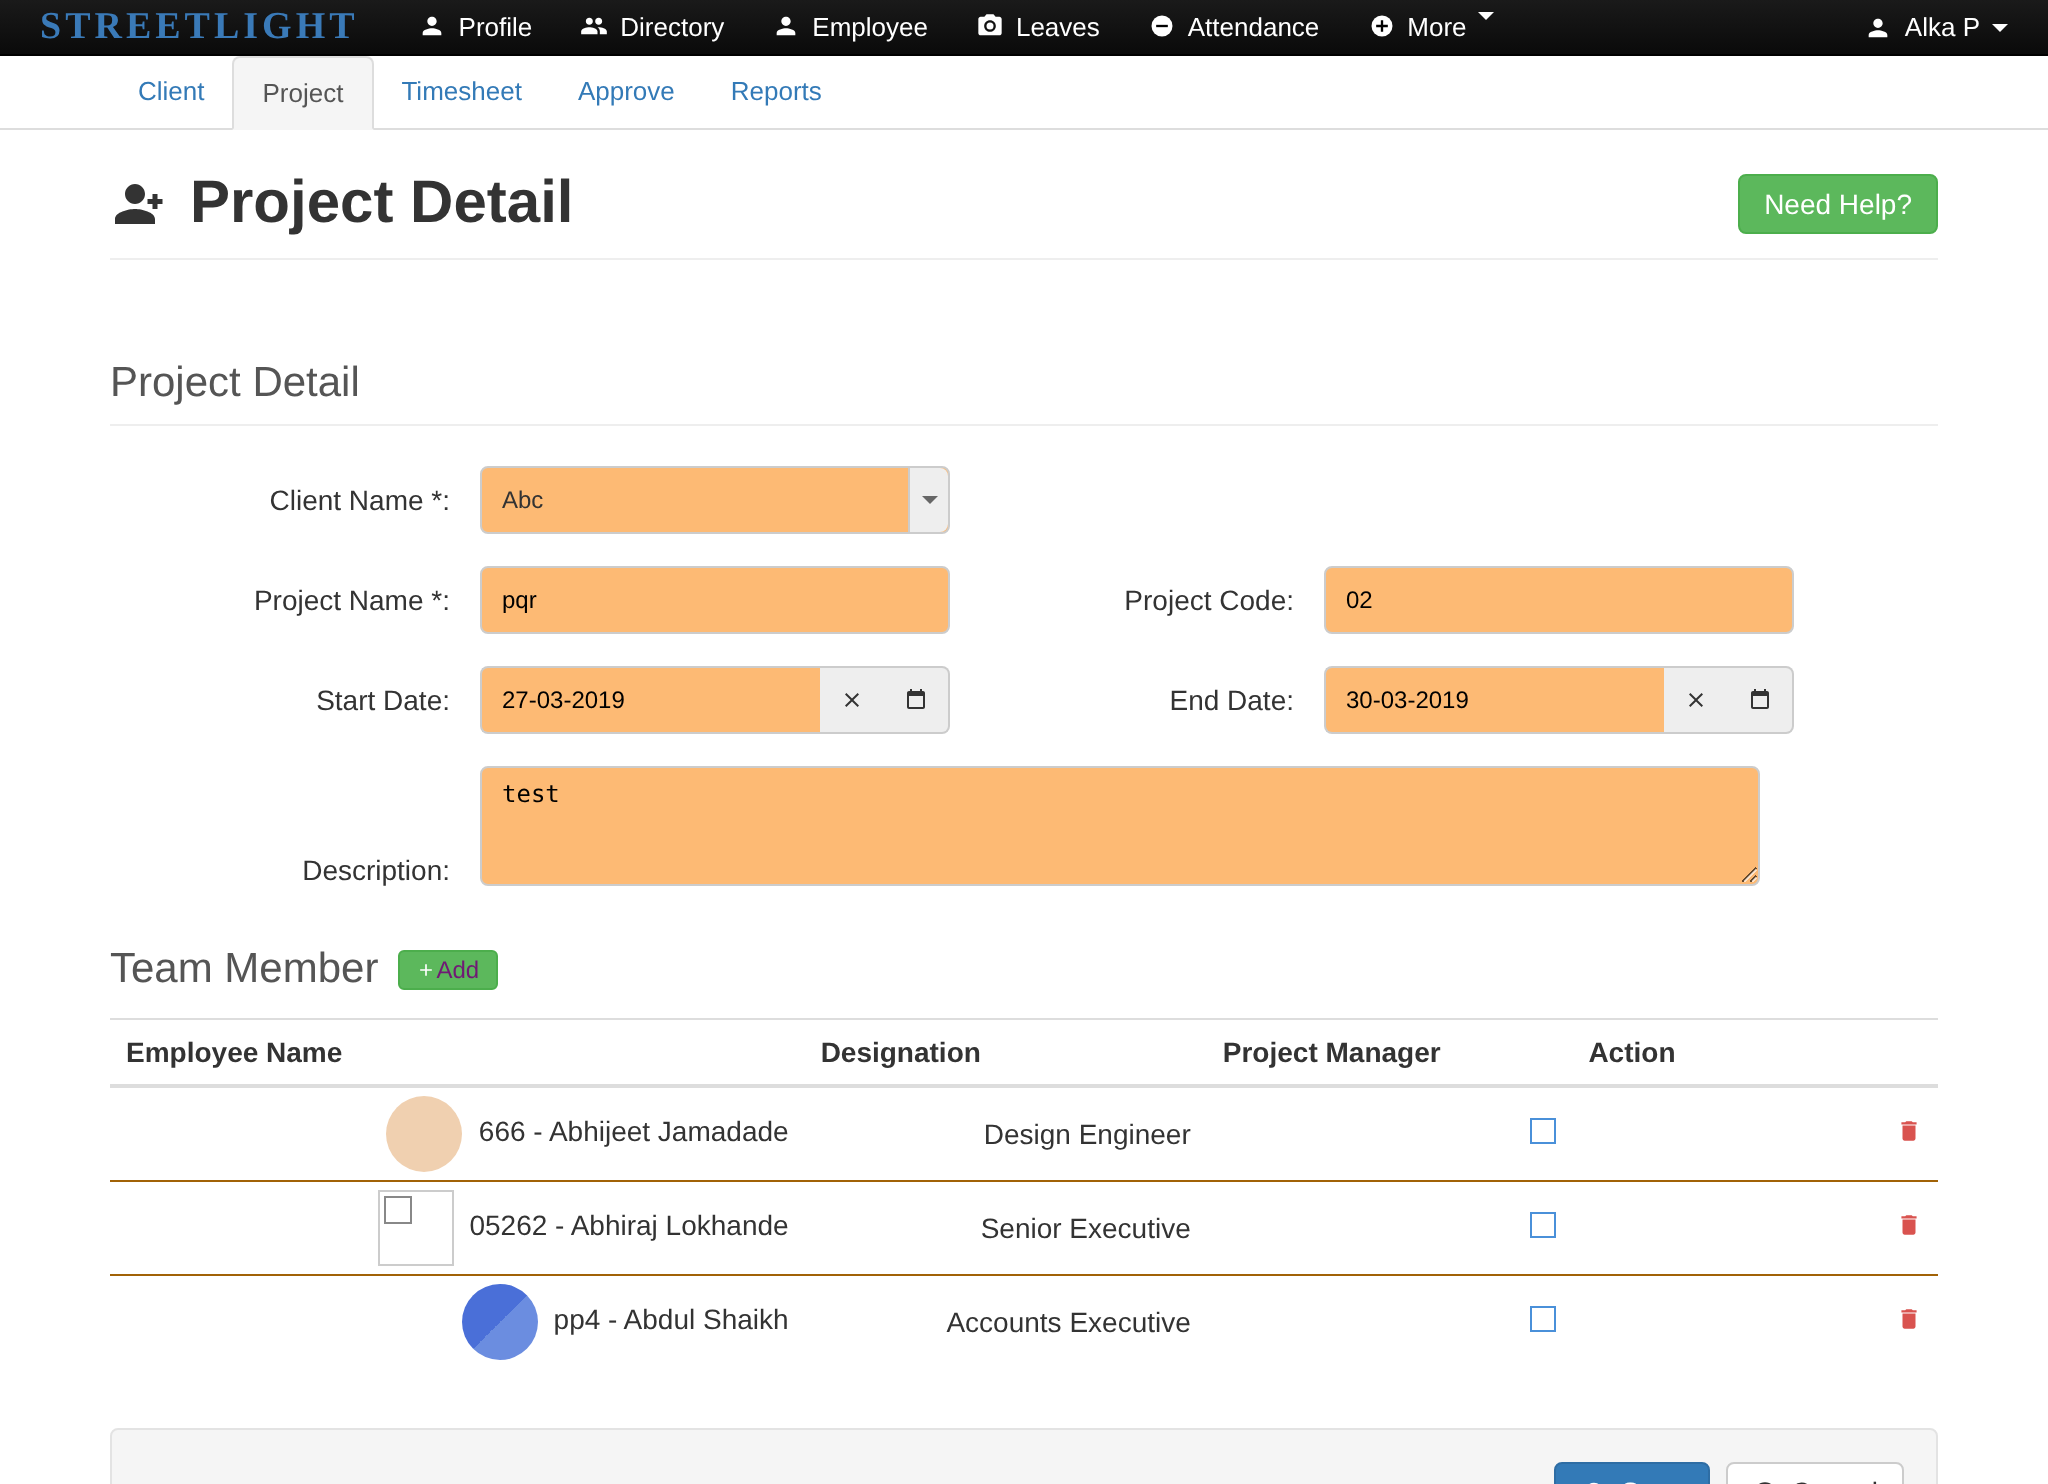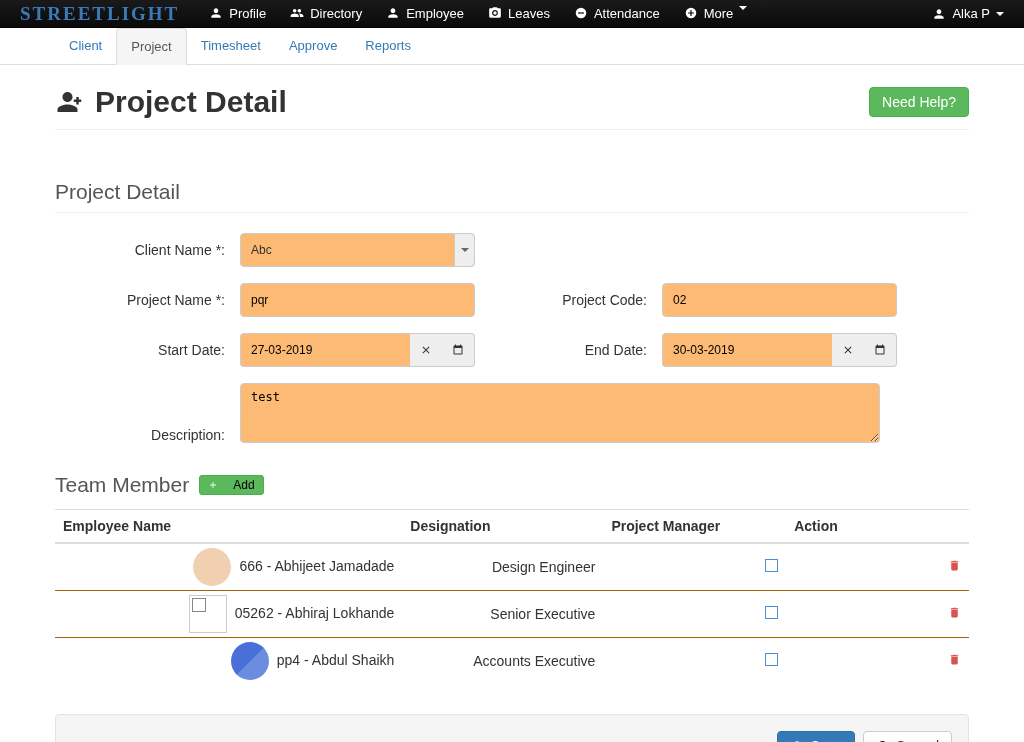--- a/index.html
+++ b/index.html
@@ -43,21 +43,21 @@
 .input-addon { background: #eee; border: 1px solid #ccc; border-left: none; padding: 6px 10px; display: flex; align-items: center; justify-content: center; cursor: pointer; }
 .input-addon:first-of-type { border-right: none; }
 .input-addon:last-of-type { border-radius: 0 4px 4px 0; }
 .input-addon svg { width: 12px; height: 12px; fill: #333; }
 .form-col2 { display: flex; gap: 0; }
 .form-col2 .form-row { flex: 1; }
 textarea.form-control { width: 640px; height: 60px; resize: both; }
 
 
 .section-title-inline { font-size: 21px; color: #555; display: flex; align-items: center; gap: 10px; margin-top: 30px; margin-bottom: 12px; }
-.add-btn { background: #5cb85c; color: #000000; border: 1px solid #4cae4c; padding: 2px 8px; border-radius: 3px; font-size: 12px; cursor: pointer; display: inline-flex; align-items: center; gap: 15px; }
+.add-btn { background: #5cb85c; color: #701a75; border: 1px solid #4cae4c; padding: 2px 8px; border-radius: 3px; font-size: 12px; cursor: pointer; display: inline-flex; align-items: center; gap: 0; }
 .add-btn svg { width: 10px; height: 10px; fill: #fff; }
 
 table.team { width: 100%; border-collapse: collapse; margin-bottom: 30px; }
 table.team th { text-align: left; padding: 8px; border-top: 1px solid #ddd; border-bottom: 2px solid #ddd; font-weight: bold; font-size: 14px; }
 table.team td { padding: 4px 8px; border-top: 1px solid #a16207; vertical-align: middle; font-size: 14px; text-align: right; }
 .avatar { width: 38px; height: 38px; border-radius: 50%; background: #ddd; display: inline-block; vertical-align: middle; margin-right: 8px; overflow: hidden; }
 .avatar.square { border-radius: 0; border: 1px solid #ccc; background: #fff; position: relative; }
 .avatar.square::after { content: ""; position: absolute; top: 2px; left: 2px; width: 12px; height: 12px; border: 1px solid #888; }
 .avatar.blue { background: linear-gradient(135deg, #4a6fd8 50%, #6b8de0 50%); }
 .avatar.face { background: #f0d0b0; }

